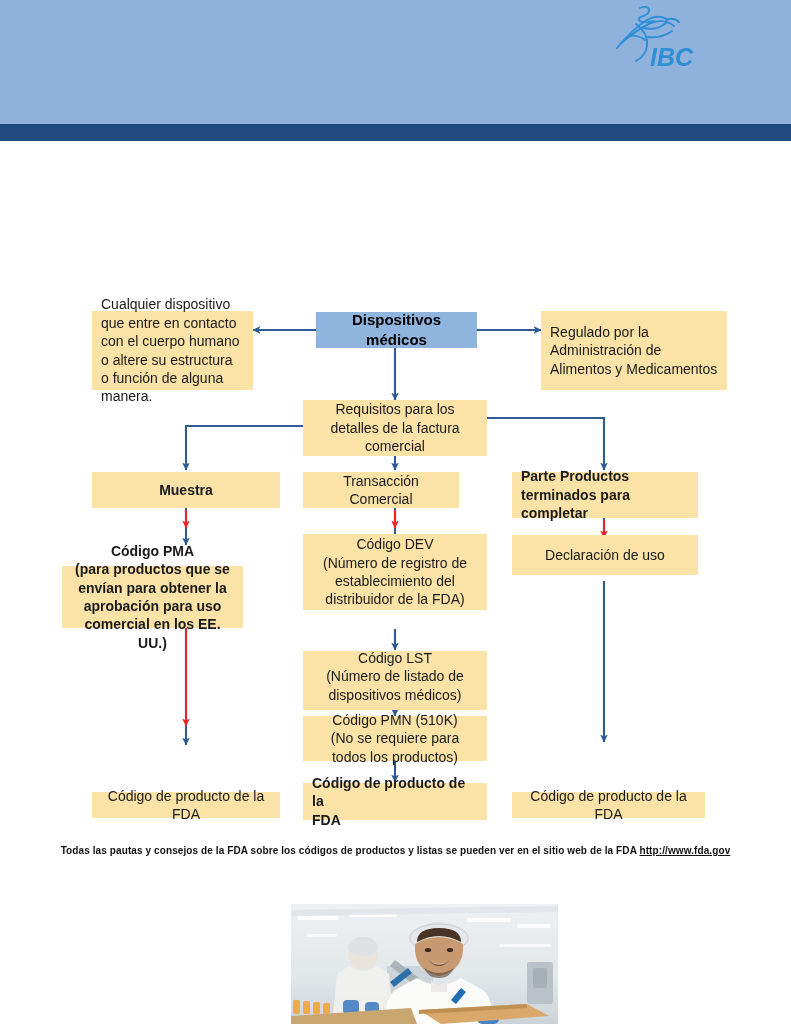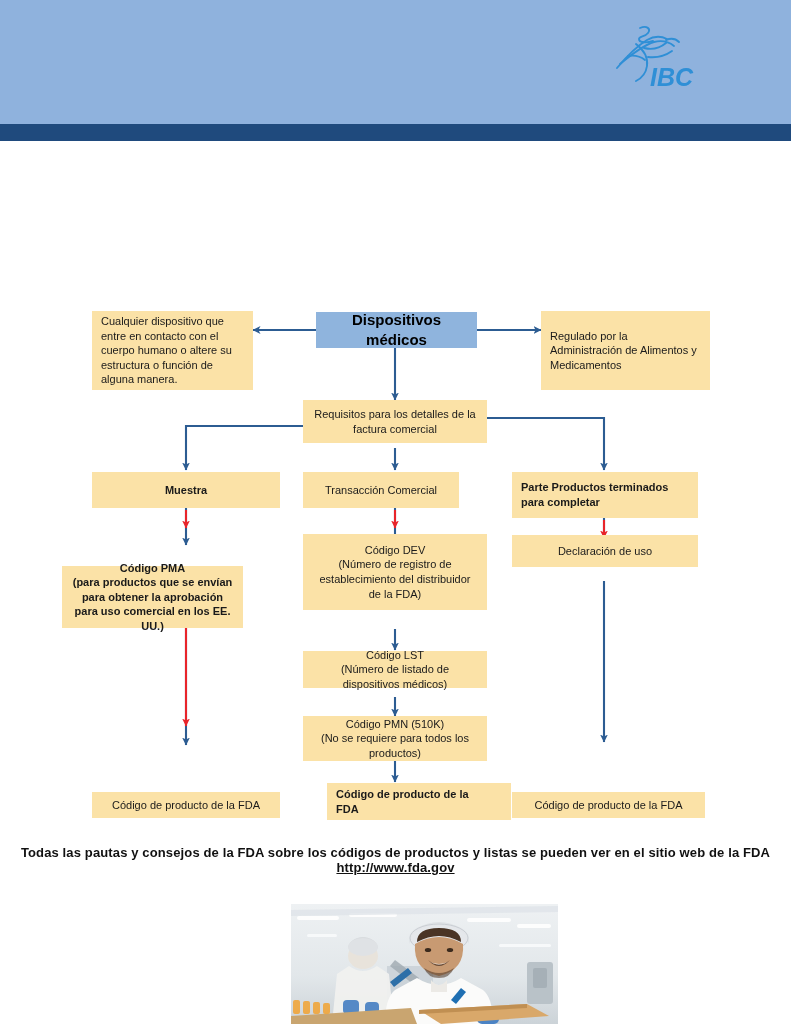--- a/index.html
+++ b/index.html
@@ -13,34 +13,34 @@
   
   .header-band{
     position:absolute;left:0;top:0;width:791px;height:124px;
     background:#8fb2dd;
   }
   .header-rule{
     position:absolute;left:0;top:124px;width:791px;height:17px;
     background:#1f4a7d;
   }
   .logo{
-    position:absolute;left:600px;top:20px;width:100px;height:72px;
+    position:absolute;left:600px;top:0;width:100px;height:72px;
   }
   .logo svg{display:block;}
   
   .chart{
     position:absolute;left:0;top:0;width:791px;height:1024px;
     pointer-events:none;
   }
   .chart svg{position:absolute;left:0;top:0;}
   .node{
     position:absolute;
     background:#fbe2a7;
     color:#1a1a1a;
-    font-size:11px;
+    font-size:14px;
     line-height:1.32;
     box-sizing:border-box;
     padding:6px 9px;
     display:flex;
     align-items:center;
     pointer-events:auto;
   }
   .node.center{justify-content:center;text-align:center;}
   .node.left{justify-content:flex-start;text-align:left;}
   .node.bold{font-weight:bold;}
@@ -49,21 +49,21 @@
     color:#000000;
     font-weight:bold;
     font-size:15px;
     justify-content:flex-end;
   }
   .node .txt{width:100%;white-space:pre-line;}
   
   .footnote{
     position:absolute;left:0;top:845px;width:791px;
     text-align:center;
-    font-size:13px;
+    font-size:10px;
     font-weight:bold;
     color:#111;
     letter-spacing:.01em;
   }
   .footnote .lnk{text-decoration:underline;color:#111;}
   
   .photo{
     position:absolute;left:291px;top:904px;width:267px;height:120px;
     overflow:hidden;background:#d8dce0;
   }
@@ -143,69 +143,69 @@
 </div>
 
 <div class="node blue center" style="left:316px;top:312px;width:161px;height:36px;">
   <span class="txt">Dispositivos médicos</span>
 </div>
 
 <div class="node left" style="left:92px;top:311px;width:161px;height:79px;">
   <span class="txt">Cualquier dispositivo que entre en contacto con el cuerpo humano o altere su estructura o función de alguna manera.</span>
 </div>
 
-<div class="node left" style="left:541px;top:311px;width:169px;height:79px;">
+<div class="node left" style="left:541px;top:311px;width:186px;height:79px;">
   <span class="txt">Regulado por la Administración de Alimentos y Medicamentos</span>
 </div>
 
-<div class="node center" style="left:303px;top:400px;width:184px;height:43px;">
+<div class="node center" style="left:303px;top:400px;width:184px;height:56px;">
   <span class="txt">Requisitos para los detalles de la factura comercial</span>
 </div>
 
 <div class="node center bold" style="left:92px;top:472px;width:188px;height:36px;">
   <span class="txt">Muestra</span>
 </div>
 
 <div class="node center" style="left:303px;top:472px;width:156px;height:36px;">
   <span class="txt">Transacción Comercial</span>
 </div>
 
 <div class="node left bold" style="left:512px;top:472px;width:186px;height:46px;">
   <span class="txt">Parte Productos terminados para completar</span>
 </div>
 
-<div class="node center" style="left:512px;top:535px;width:186px;height:32px;">
+<div class="node center" style="left:512px;top:535px;width:186px;height:40px;">
   <span class="txt">Declaración de uso</span>
 </div>
 
 <div class="node center bold" style="left:62px;top:566px;width:181px;height:62px;">
   <span class="txt">Código PMA
 (para productos que se envían para obtener la aprobación para uso comercial en los EE. UU.)</span>
 </div>
 
 <div class="node center" style="left:303px;top:534px;width:184px;height:76px;">
   <span class="txt">Código DEV
 (Número de registro de establecimiento del distribuidor de la FDA)</span>
 </div>
 
-<div class="node center" style="left:303px;top:651px;width:184px;height:37px;">
+<div class="node center" style="left:303px;top:651px;width:184px;height:59px;align-items:flex-end;">
   <span class="txt">Código LST
 (Número de listado de dispositivos médicos)</span>
 </div>
 
 <div class="node center" style="left:303px;top:716px;width:184px;height:45px;">
   <span class="txt">Código PMN (510K)
 (No se requiere para todos los productos)</span>
 </div>
 
 <div class="node center" style="left:92px;top:792px;width:188px;height:26px;">
   <span class="txt">Código de producto de la FDA</span>
 </div>
 
-<div class="node left bold" style="left:303px;top:783px;width:184px;height:37px;margin-left:24px;">
+<div class="node left bold" style="left:303px;top:783px;width:184px;height:37px;">
   <span class="txt">Código de producto de la
 FDA</span>
 </div>
 
 <div class="node center" style="left:512px;top:792px;width:193px;height:26px;">
   <span class="txt">Código de producto de la FDA</span>
 </div>
 
 <div class="footnote">
   <span>Todas las pautas y consejos de la FDA sobre los códigos de productos y listas se pueden ver en el sitio web de la FDA </span><a class="lnk" href="#">http://www.fda.gov</a>

